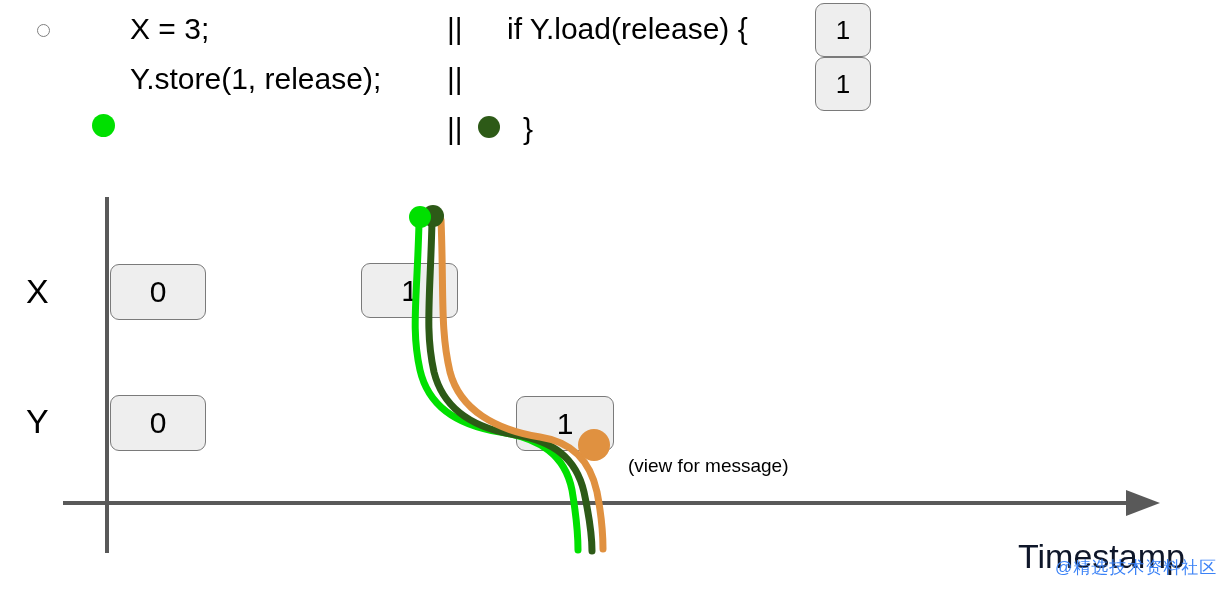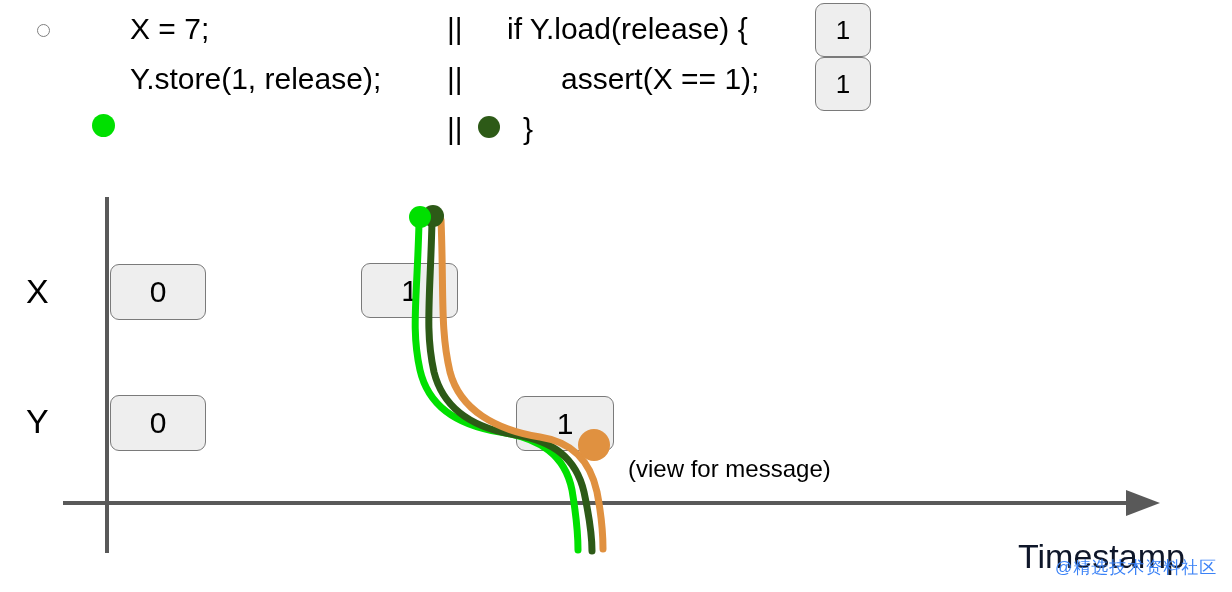--- a/index.html
+++ b/index.html
@@ -80,21 +80,21 @@
     top: 537px;
     font-size: 34px;
     color: #0f172a;
     white-space: nowrap;
   }
 
   #label-view-message {
     position: absolute;
     left: 628px;
     top: 455px;
-    font-size: 24px;
+    font-size: 19px;
     color: #000000;
     white-space: nowrap;
   }
 
   
   #watermark {
     position: absolute;
     left: 1055px;
     top: 556px;
     font-size: 17px;
@@ -122,29 +122,28 @@
   }
   .layer-above { position: absolute; }
 </style>
 </head>
 <body>
 
 <div id="page">
 
   <div id="bullet-marker"></div>
 
-  <div class="code-line" id="code-left-1">X = 7;</div>
+  <div class="code-line" id="code-left-1">X = 3;</div>
   <div class="code-line" id="code-left-2">Y.store(1, release);</div>
 
   <div class="code-line" id="code-sep-1">||</div>
   <div class="code-line" id="code-sep-2">||</div>
   <div class="code-line" id="code-sep-3">||</div>
 
   <div class="code-line" id="code-right-1">if Y.load(release) {</div>
-  <div class="code-line" id="code-right-2">assert(X == 1);</div>
   <div class="code-line" id="code-right-3">}</div>
 
   <div class="code-dot" id="dot-code-green"></div>
   <div class="code-dot" id="dot-code-dark"></div>
 
   <div class="val-box" id="code-box-1">1</div>
   <div class="val-box" id="code-box-2">1</div>
 
   <svg id="diagram-svg" viewBox="0 0 1232 592">
 

